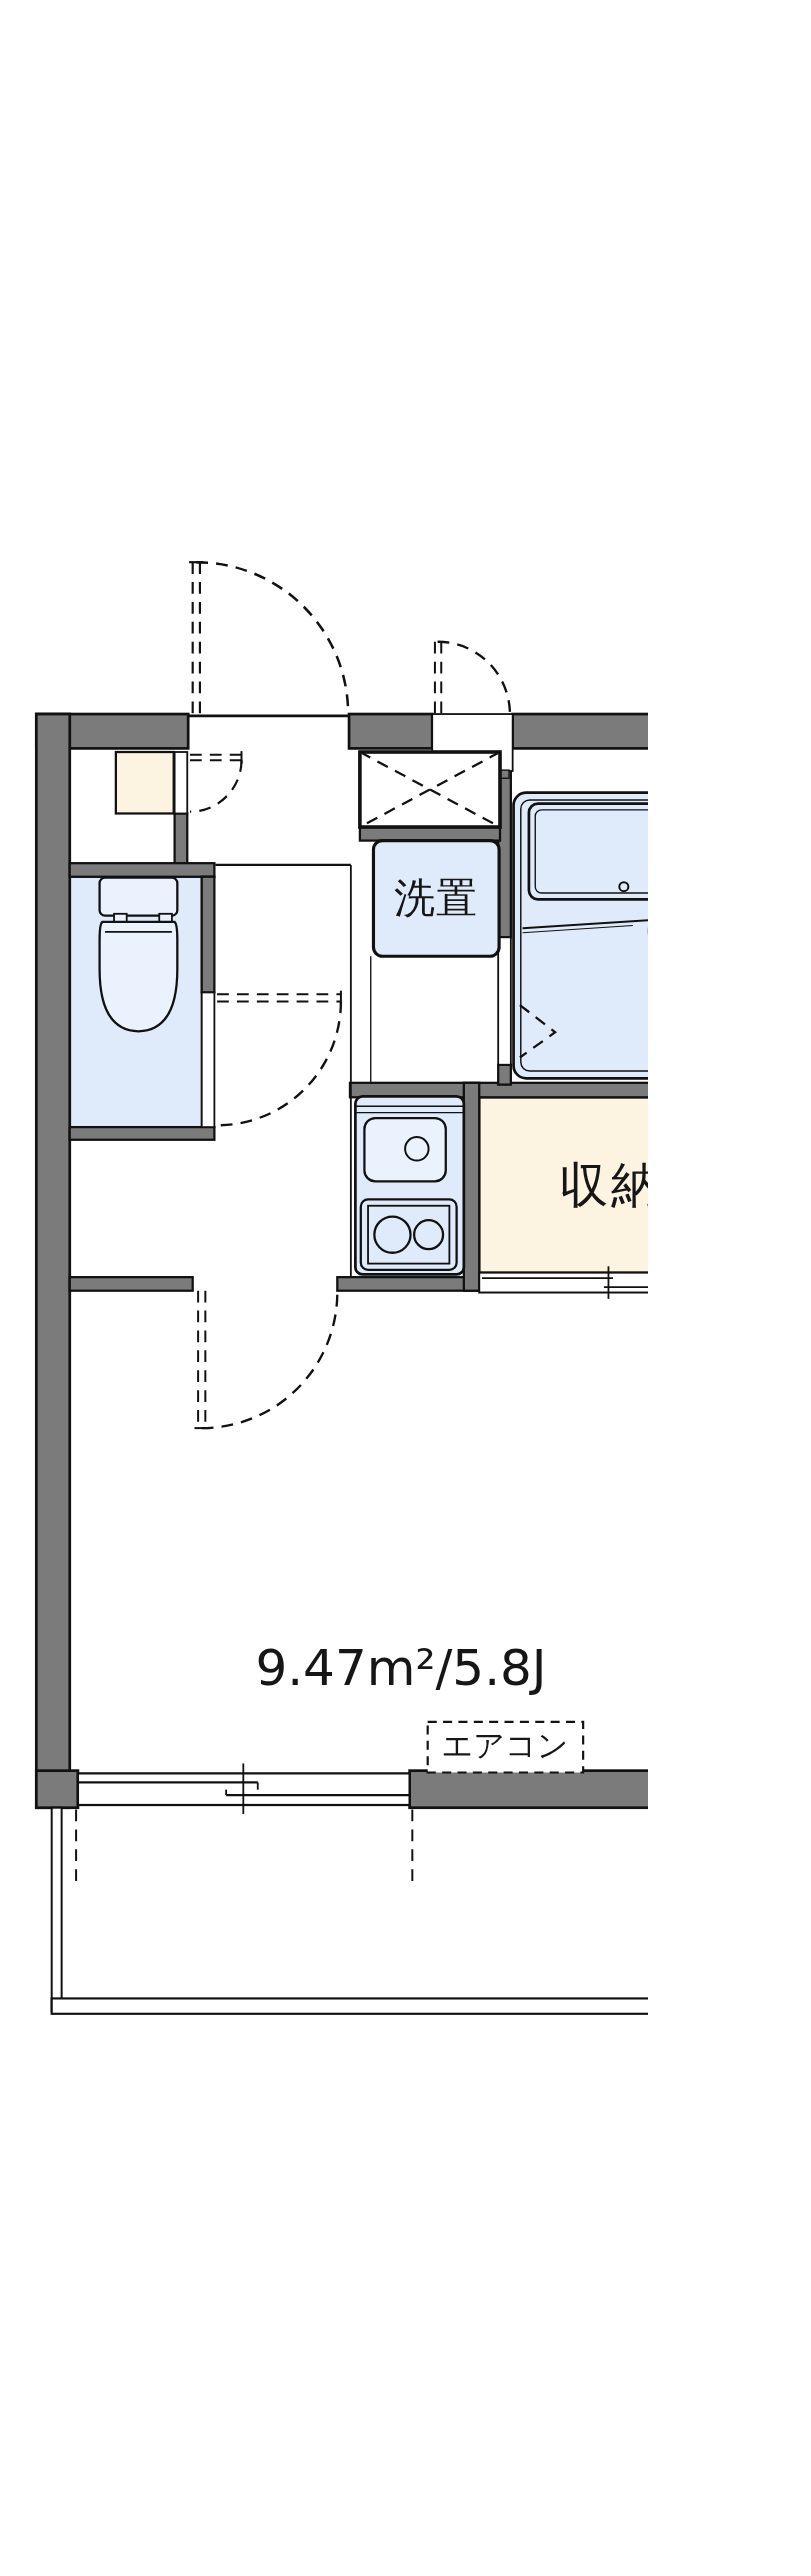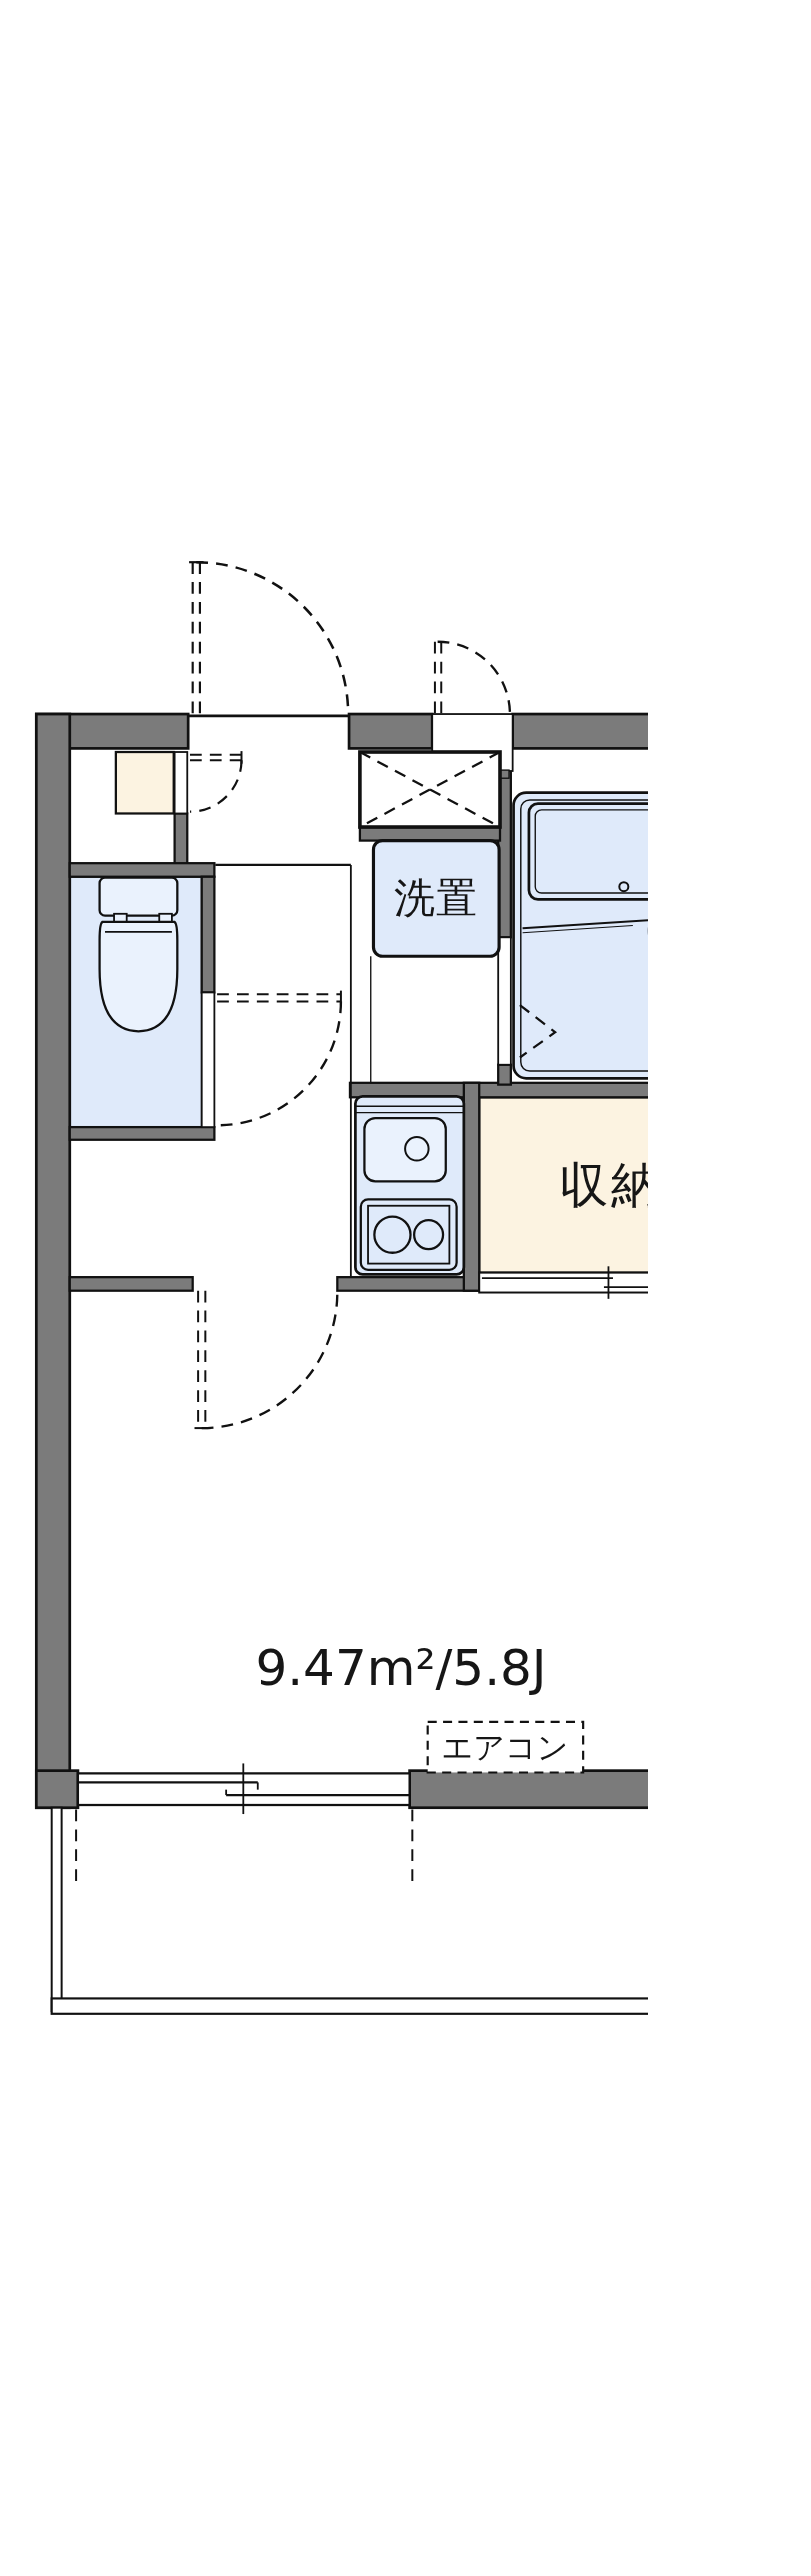--- a/index.html
+++ b/index.html
@@ -24,21 +24,21 @@
   .whitebox{fill:var(--white);stroke:var(--line);}
   
   .label{
     position:absolute;transform:translate(-50%,-50%);color:#161616;
     white-space:nowrap;line-height:1;letter-spacing:0.9px;
   }
   .lbl-laundry{left:436px;top:898px;font-size:41px;}
   .lbl-closet{left:611px;top:1185px;font-size:49px;letter-spacing:2.7px;text-align:center;}
   .lbl-room{left:406px;top:1500px;font-size:69px;letter-spacing:3.6px;}
   .lbl-size{left:401px;top:1630px;font-size:50px;letter-spacing:0;margin-top:38px;}
-  .lbl-aircon{left:505px;top:1747px;font-size:31px;letter-spacing:0;}
+  .lbl-aircon{left:505px;top:1747px;font-size:31px;letter-spacing:0;font-family:Liberation Mono, monospace;}
 </style>
 </head>
 <body>
 
 <div class="stage">
 
   <svg class="plan-svg" viewBox="0 0 898 2850">
 
     <rect x="77" y="970" width="146" height="277" class="blue" stroke-width="2"></rect>
     <rect x="530" y="1214" width="292" height="194" class="cream"></rect>

